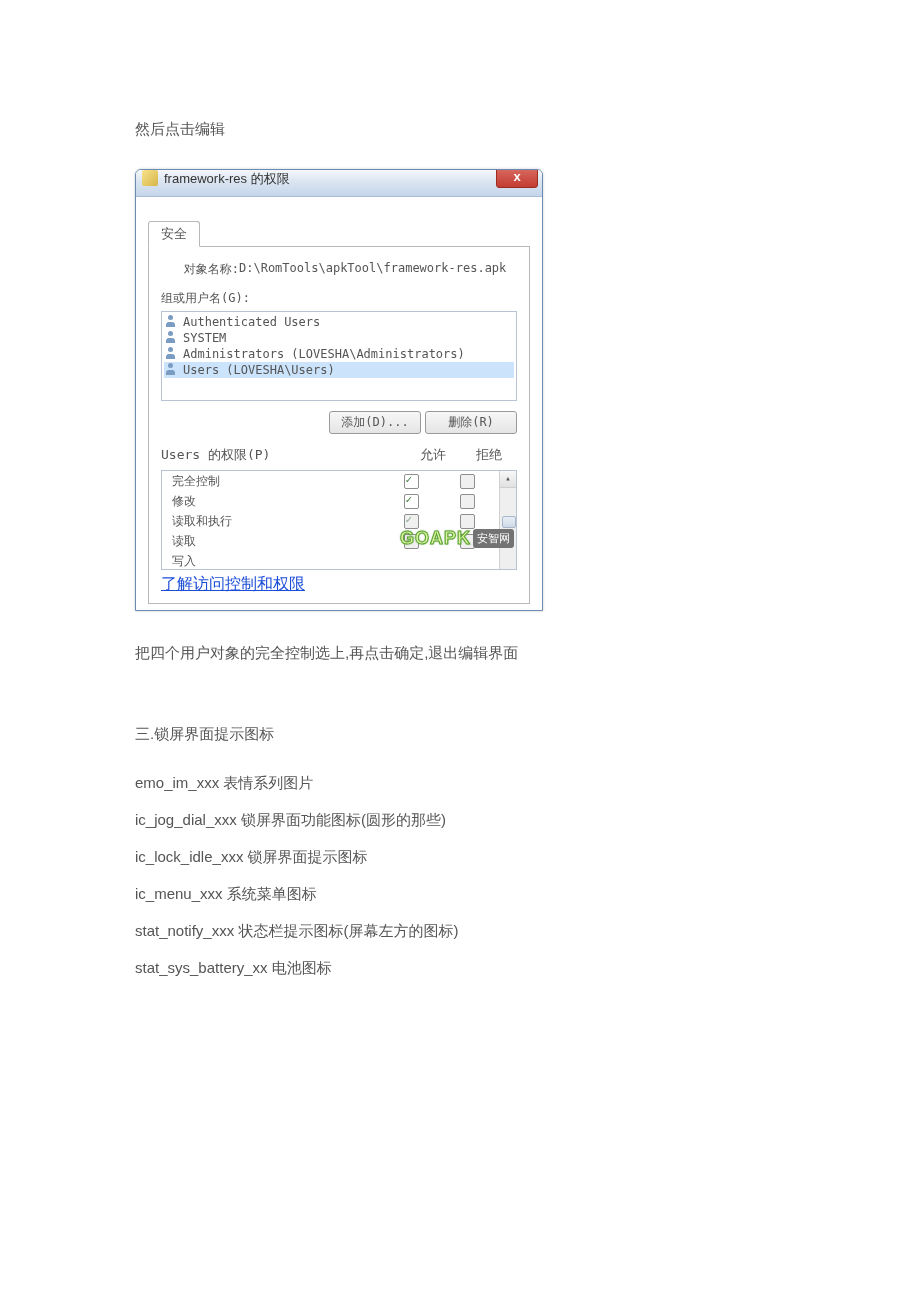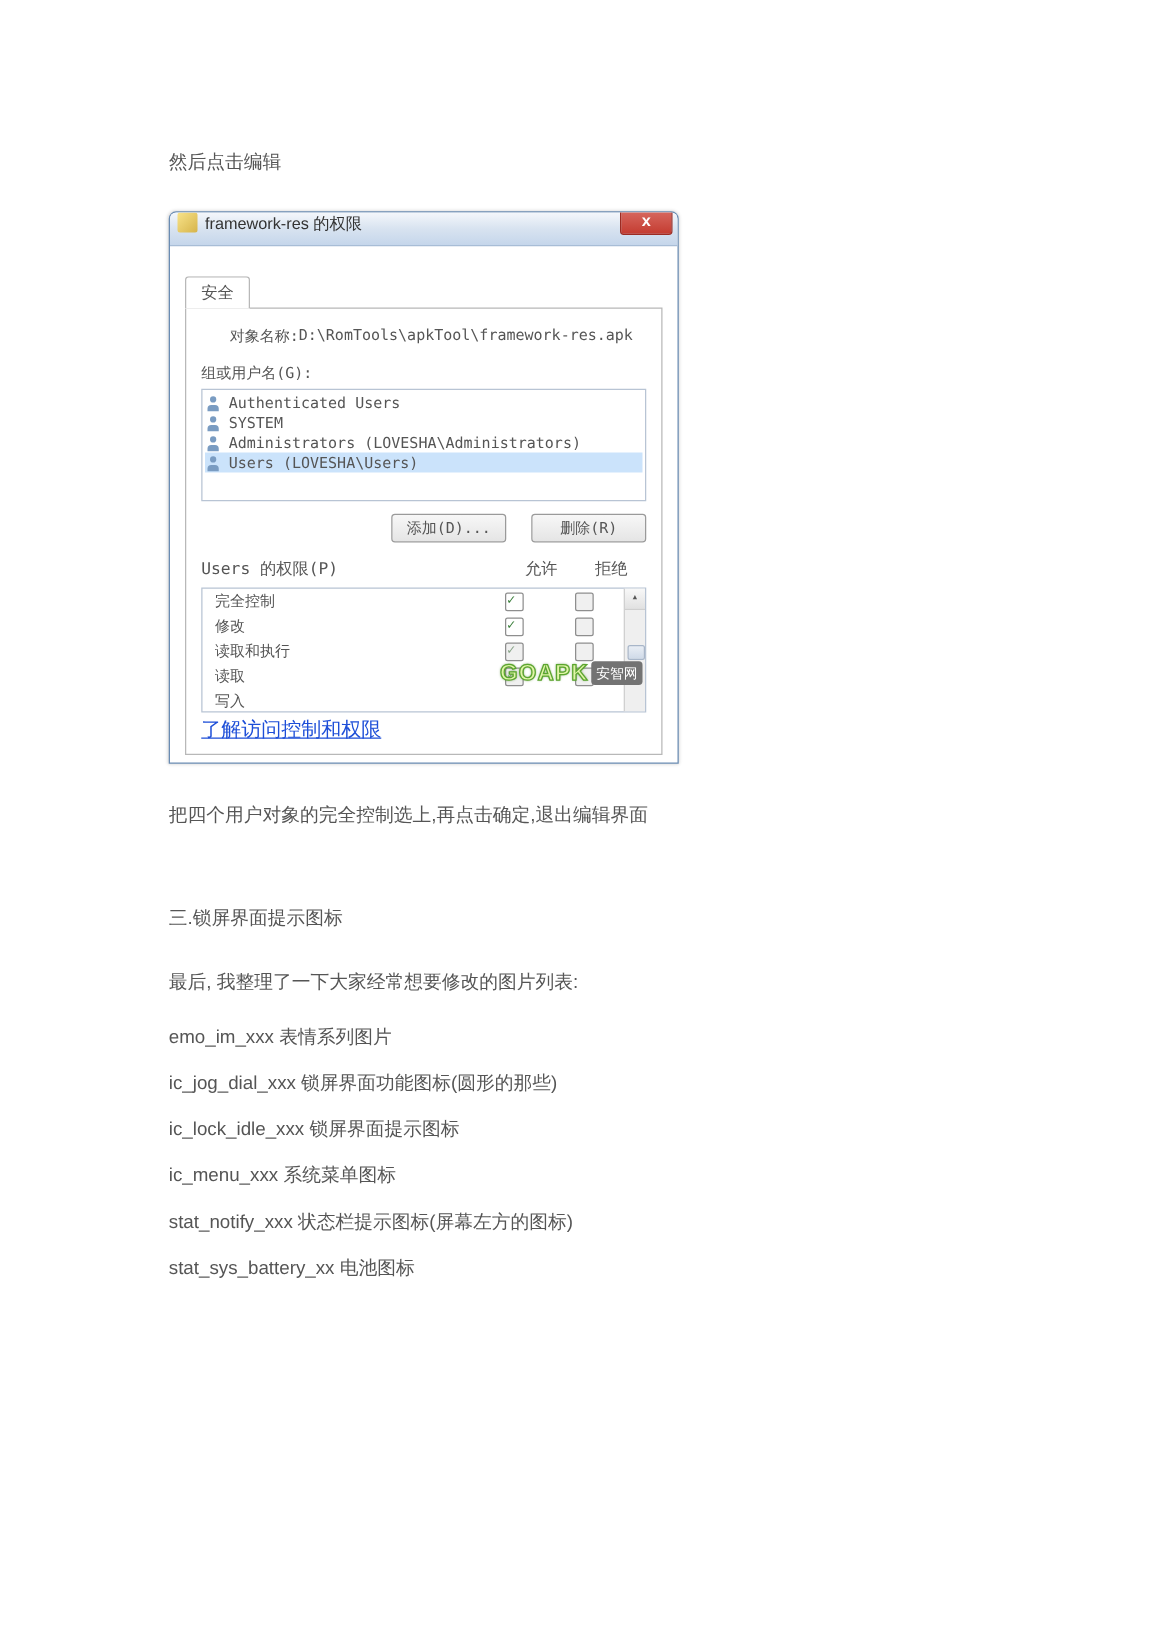--- a/index.html
+++ b/index.html
@@ -124,21 +124,21 @@
   }
   .listbox {
     border: 1px solid #b8c4d4;
     background: #fff;
     padding: 2px;
     height: 84px;
     margin-bottom: 10px;
   }
   .list-item {
     display: flex;
-    align-items: flex-end;
+    align-items: flex-start;
     padding: 1px 2px;
     font-size: 12px;
   }
   .list-item.selected {
     background: #cbe3fb;
   }
   .user-icon {
     width: 14px;
     height: 12px;
     margin-right: 3px;
@@ -156,21 +156,21 @@
     content: "";
     position: absolute;
     left: 0; bottom: 0;
     width: 9px; height: 5px;
     background: #7a9cc2;
     border-radius: 3px 3px 0 0;
   }
   .button-row {
     display: flex;
     justify-content: flex-end;
-    gap: 20px;
+    gap: 4px;
     margin-bottom: 12px;
   }
   .win-button {
     min-width: 74px;
     padding: 2px 8px;
     font-size: 12px;
     background: linear-gradient(#f7f7f7,#e5e5e5);
     border: 1px solid #9a9a9a;
     border-radius: 3px;
     text-align: center;
@@ -385,21 +385,20 @@
         </div>
         <a class="link">了解访问控制和权限</a>
       </div>
     </div>
   </div>
 
   <div class="paragraph">把四个用户对象的完全控制选上,再点击确定,退出编辑界面</div>
 
   <div class="section-title">三.锁屏界面提示图标</div>
 
-  <div class="paragraph">最后,  我整理了一下大家经常想要修改的图片列表:</div>
 
   <div class="list-line">emo_im_xxx     表情系列图片</div>
   <div class="list-line">ic_jog_dial_xxx     锁屏界面功能图标(圆形的那些)</div>
   <div class="list-line">ic_lock_idle_xxx     锁屏界面提示图标</div>
   <div class="list-line">ic_menu_xxx     系统菜单图标</div>
   <div class="list-line">stat_notify_xxx     状态栏提示图标(屏幕左方的图标)</div>
   <div class="list-line">stat_sys_battery_xx     电池图标</div>
 
 </div>
 

